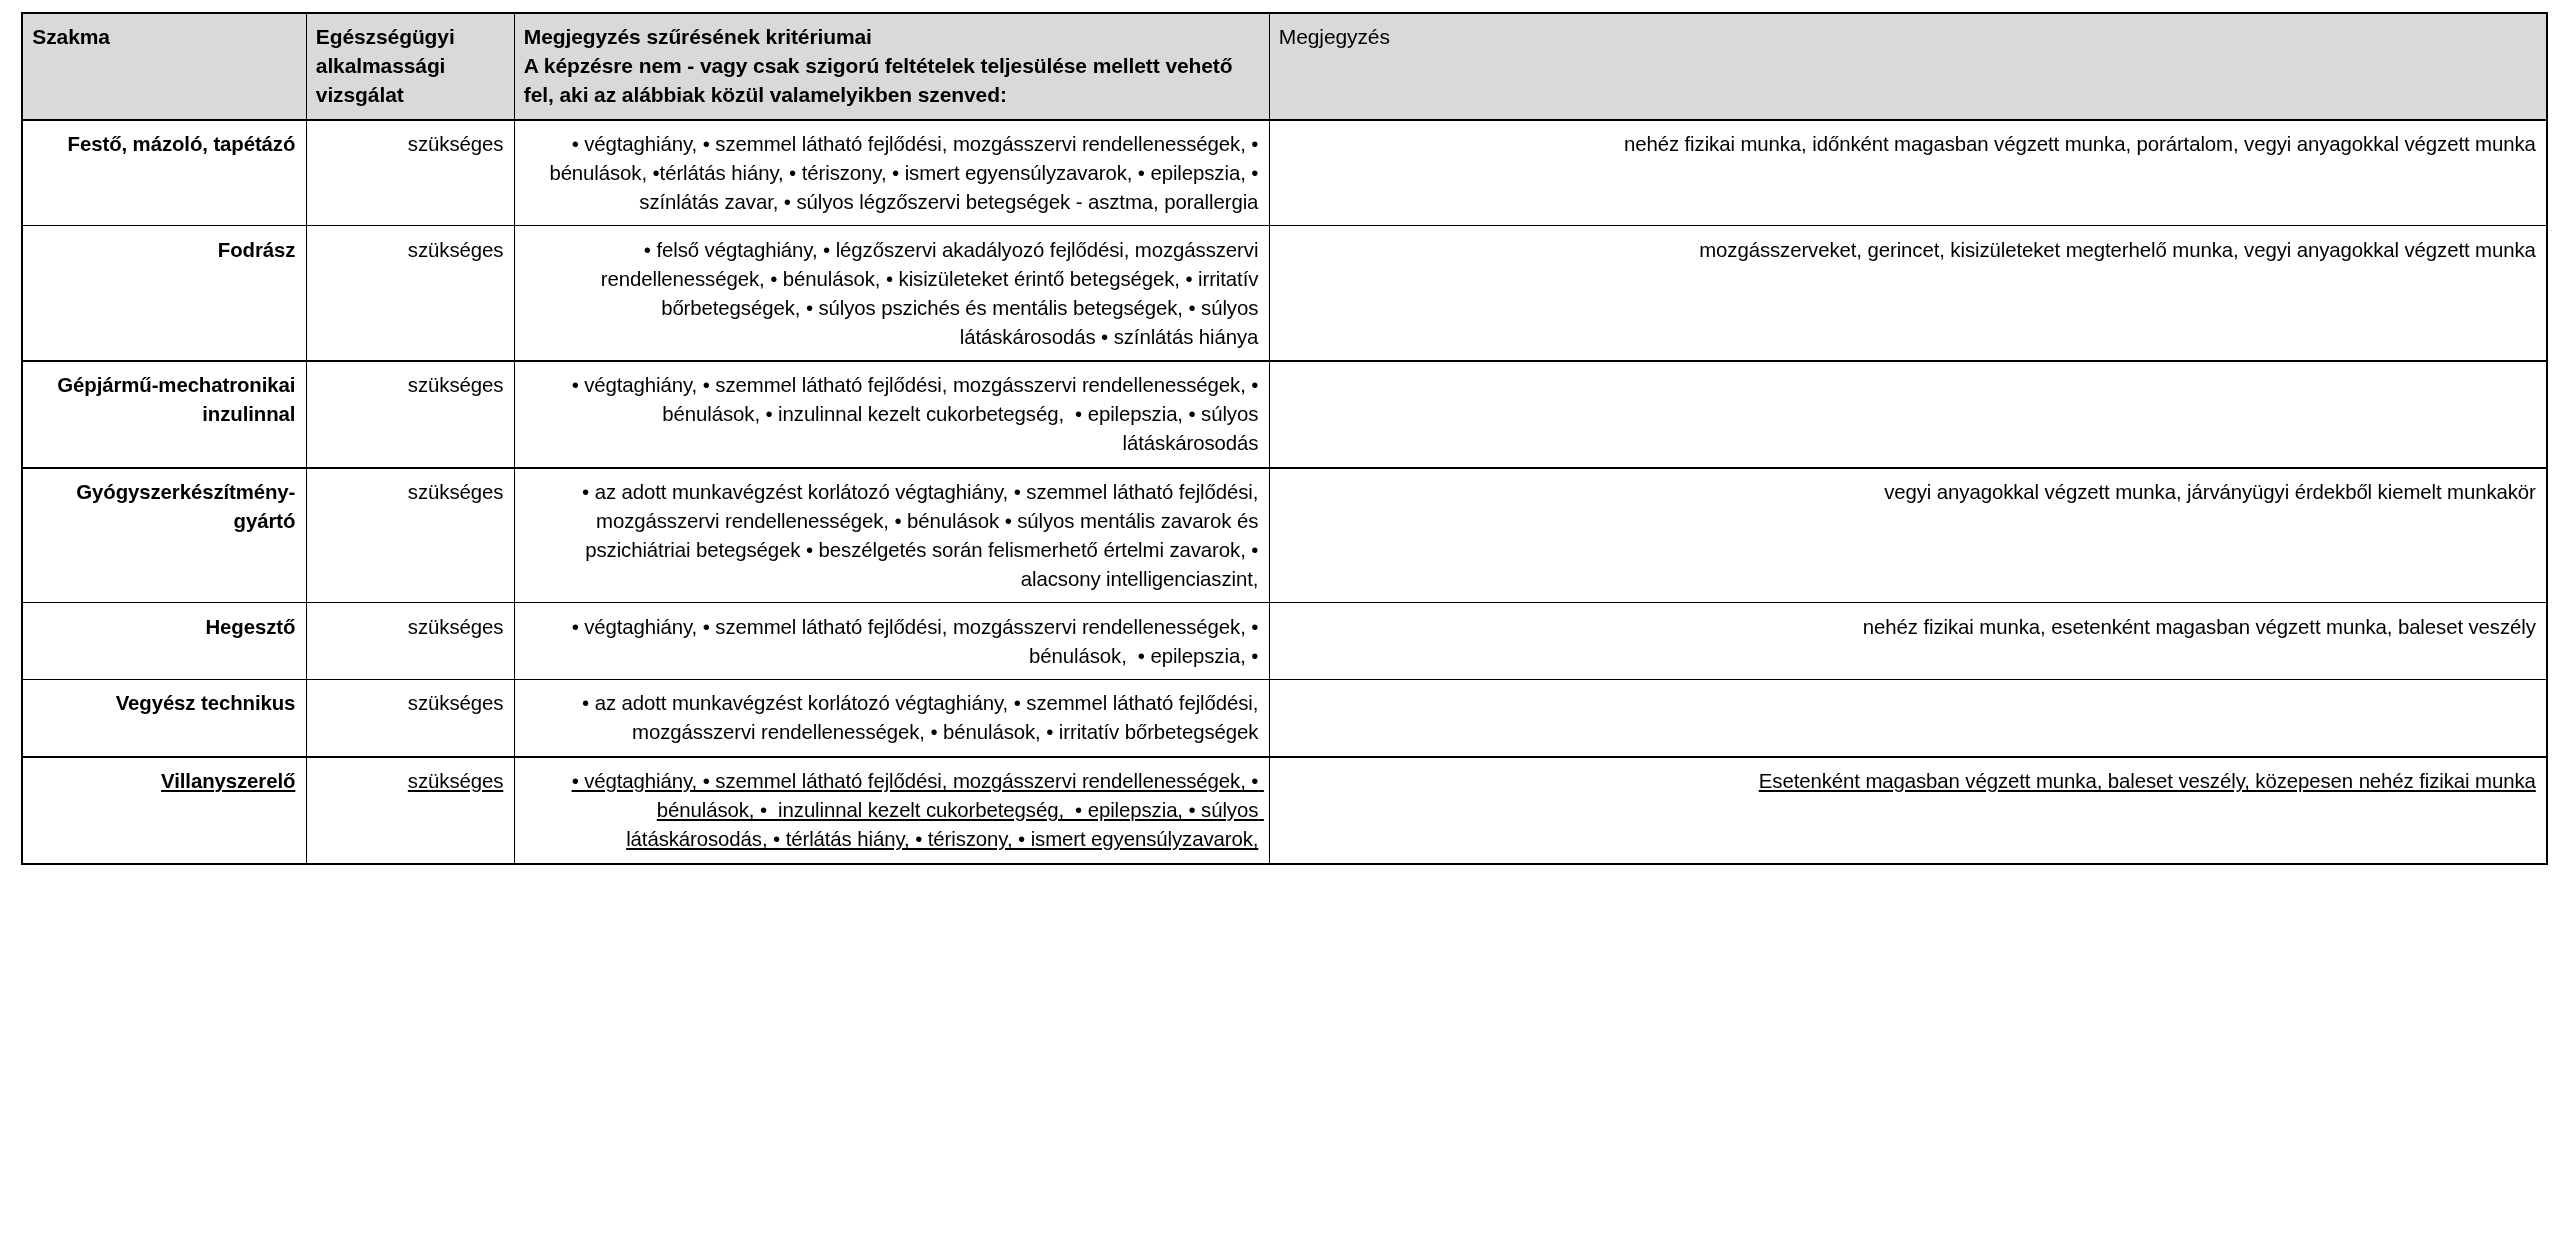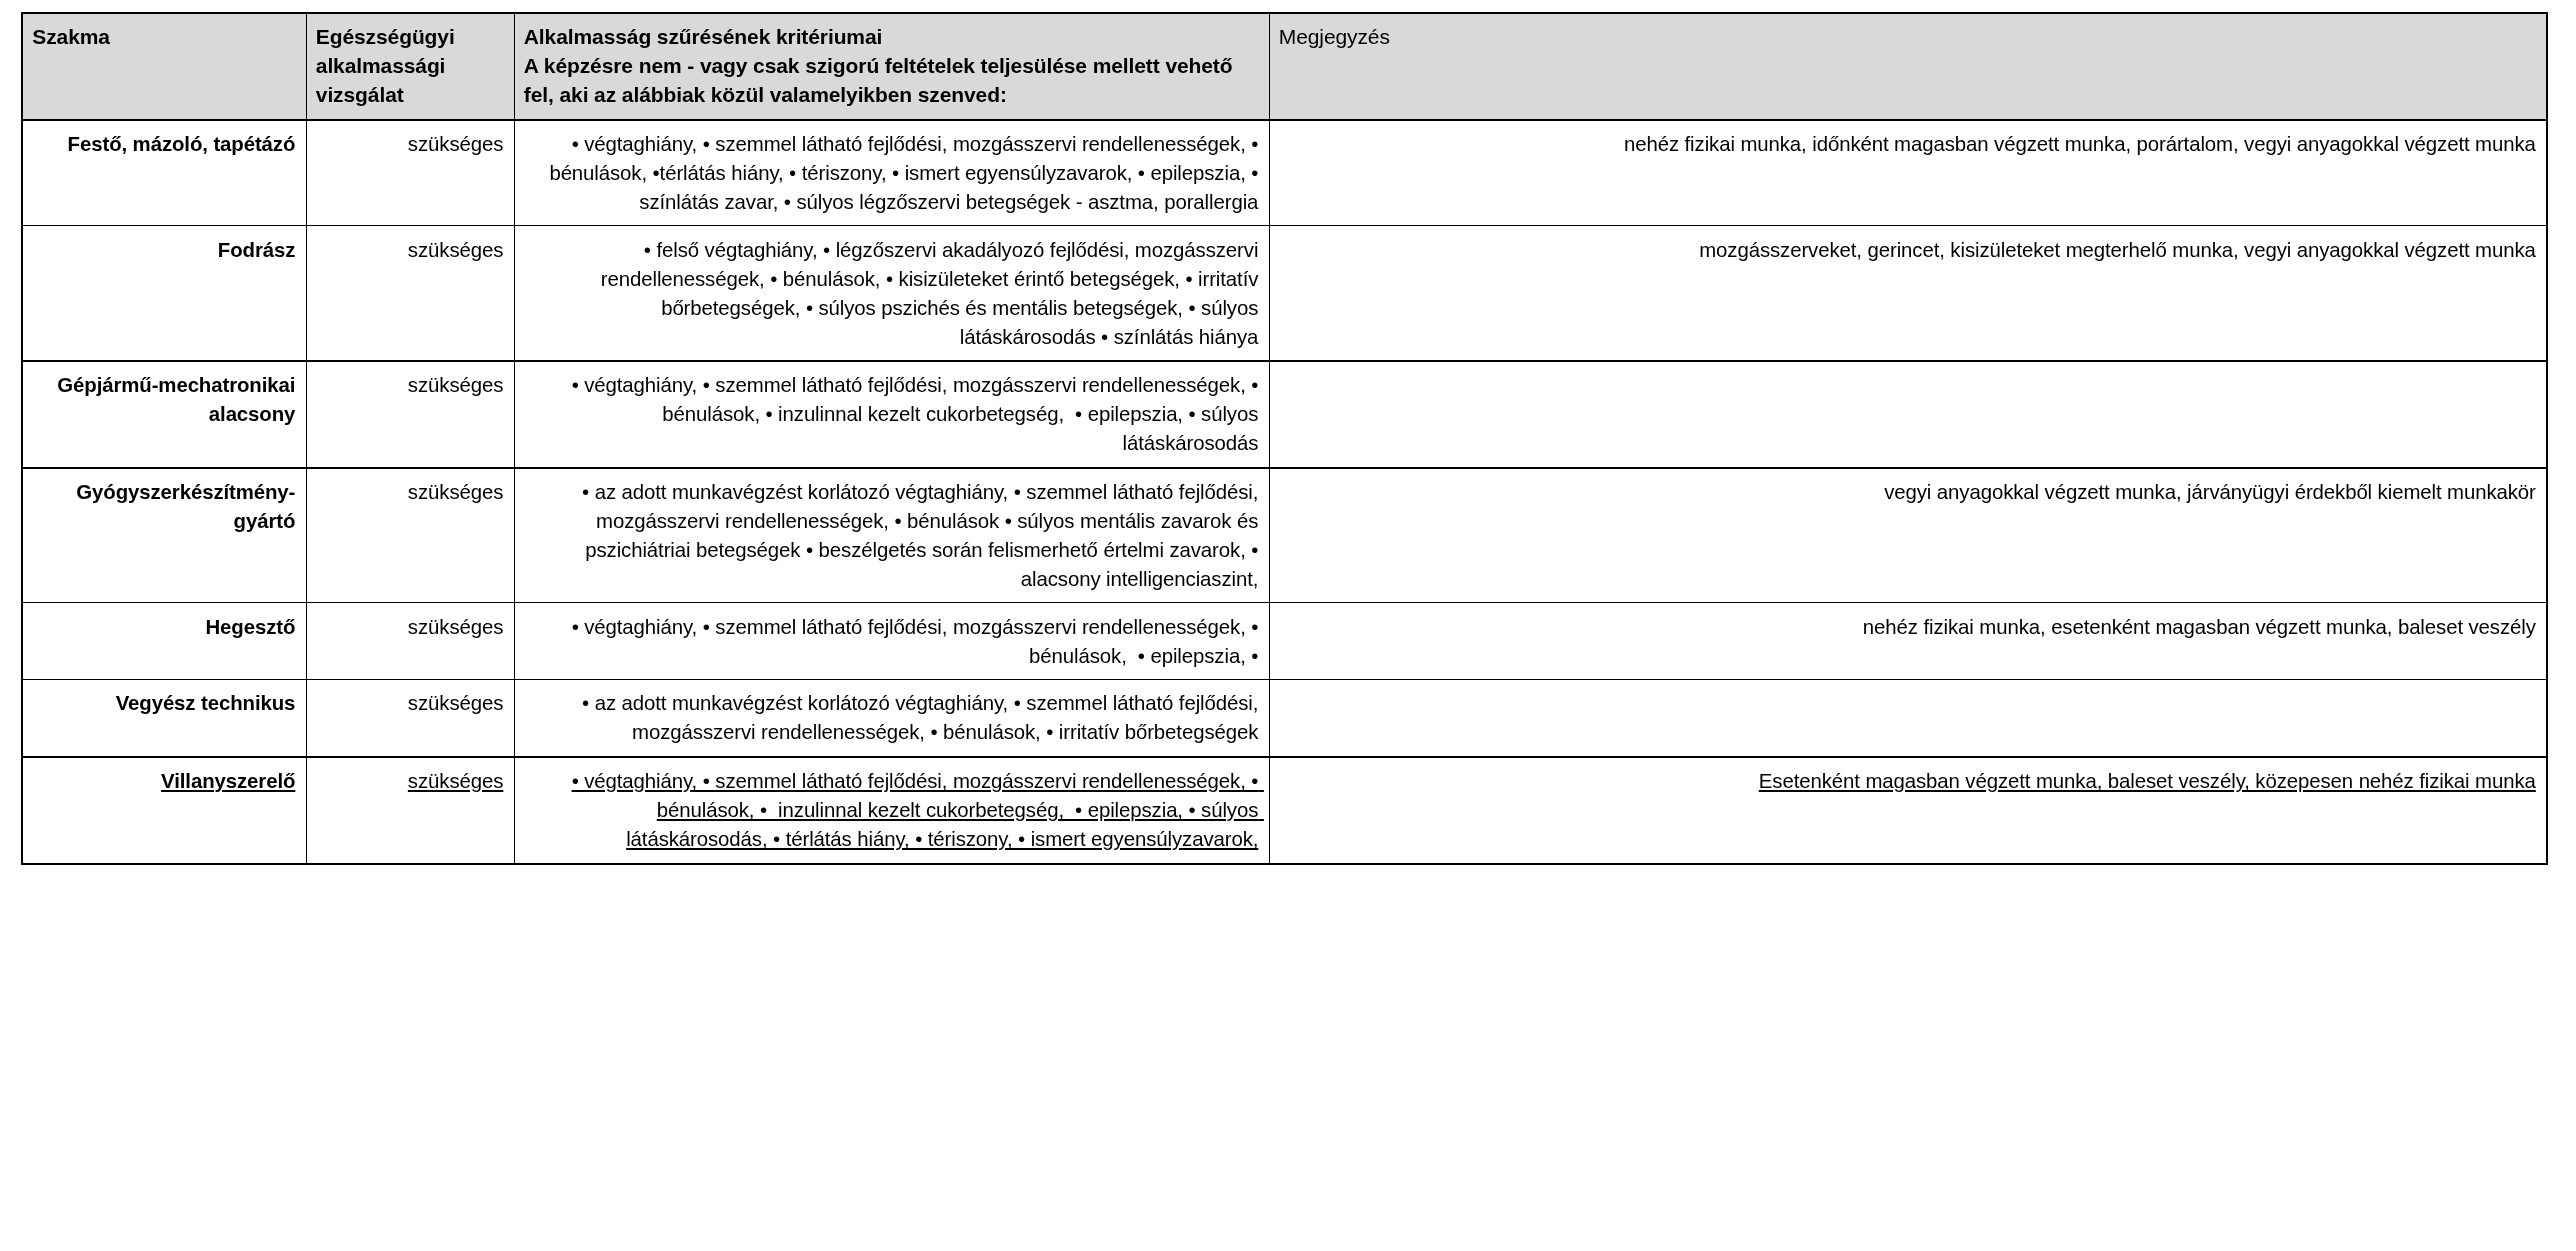--- a/index.html
+++ b/index.html
@@ -86,21 +86,21 @@
       <tr>
         <th class="head-szakma">
           <span class="head-line">Szakma</span>
         </th>
         <th class="head-vizsgalat">
           <span class="head-line">Egészségügyi</span>
           <span class="head-line">alkalmassági</span>
           <span class="head-line">vizsgálat</span>
         </th>
         <th class="head-kriteriumok">
-          <span class="head-line">Alkalmasság szűrésének kritériumai</span>
+          <span class="head-line">Megjegyzés szűrésének kritériumai</span>
           <span class="head-line">A képzésre nem - vagy csak szigorú feltételek teljesülése mellett vehető fel, aki az alábbiak közül valamelyikben szenved:</span>
         </th>
         <th class="head-megjegyzes">
           <span class="head-line">Megjegyzés</span>
         </th>
       </tr>
     </thead>
 
     <tbody>
 
@@ -129,21 +129,21 @@
         <td class="col-kriteriumok">
             <span class="cell-text">• felső végtaghiány, • légzőszervi akadályozó fejlődési, mozgásszervi rendellenességek, • bénulások, • kisizületeket érintő betegségek, • irritatív bőrbetegségek, • súlyos pszichés és mentális betegségek, • súlyos látáskárosodás • színlátás hiánya</span>
           </td>
         <td class="col-megjegyzes">
             <span class="cell-text">mozgásszerveket, gerincet, kisizületeket megterhelő munka, vegyi anyagokkal végzett munka</span>
           </td>
       </tr>
 
       <tr class="row-heavy-top">
         <td class="col-szakma">
-            <span class="cell-text">Gépjármű-mechatronikai alacsony</span>
+            <span class="cell-text">Gépjármű-mechatronikai inzulinnal</span>
           </td>
         <td class="col-vizsgalat">
             <span class="cell-text">szükséges</span>
           </td>
         <td class="col-kriteriumok">
             <span class="cell-text">• végtaghiány, • szemmel látható fejlődési, mozgásszervi rendellenességek, • bénulások, • inzulinnal kezelt cukorbetegség,  • epilepszia, • súlyos látáskárosodás</span>
           </td>
         <td class="col-megjegyzes">
             <span class="cell-text"></span>
           </td>

